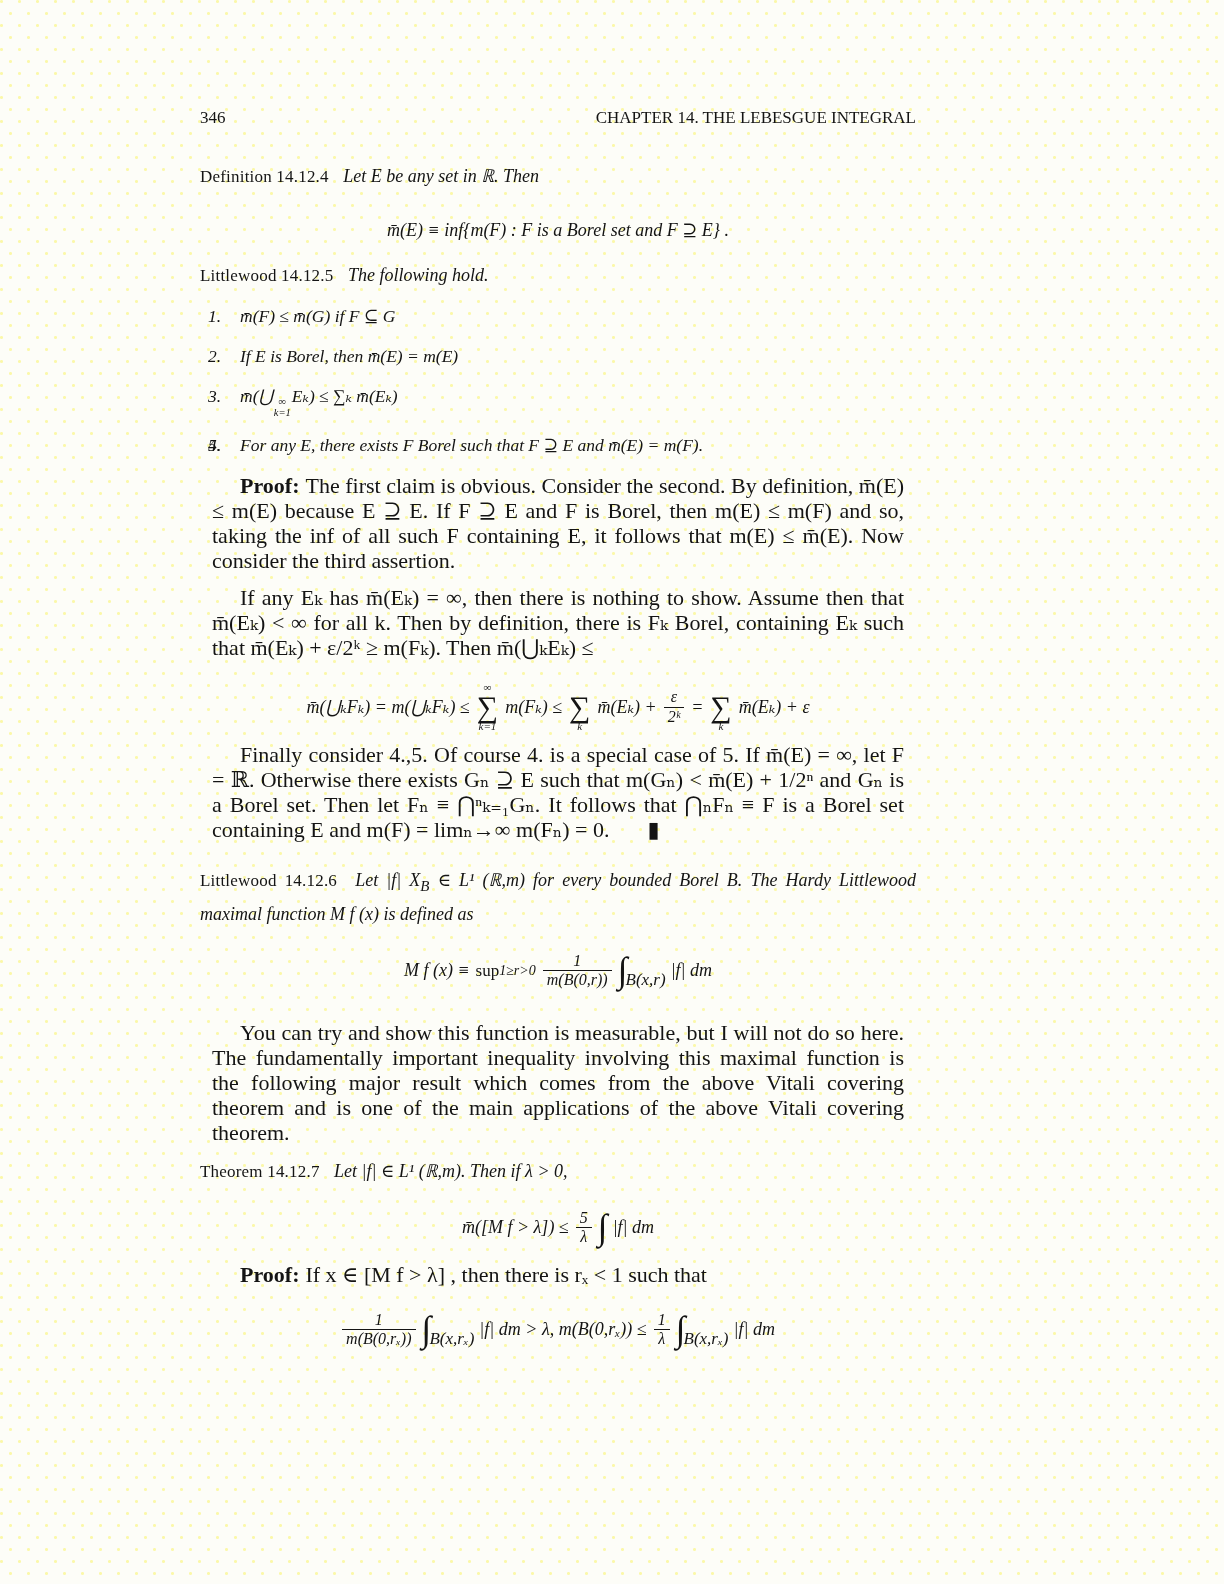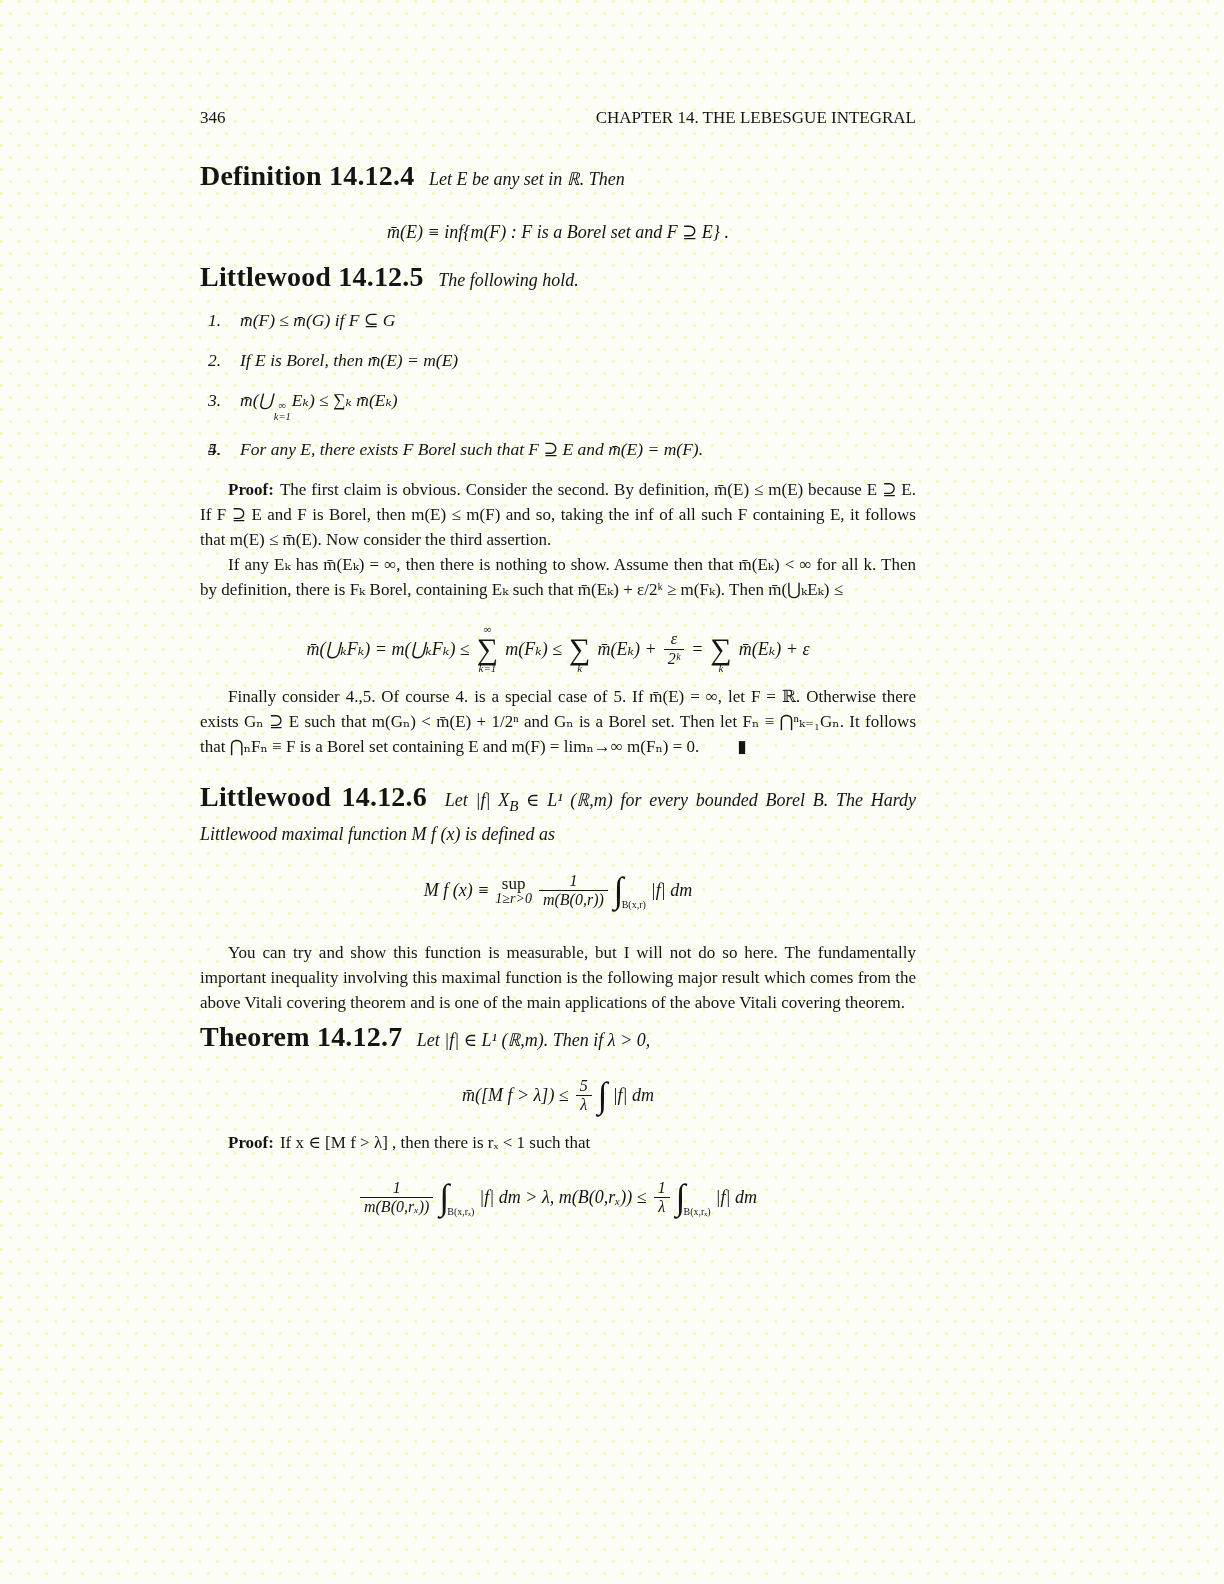--- a/index.html
+++ b/index.html
@@ -10,54 +10,54 @@
       radial-gradient(circle at 1.5px 1.5px, rgba(248,240,40,0.38) 1.1px, rgba(0,0,0,0) 1.9px),
       radial-gradient(circle at 1.5px 1.5px, rgba(248,240,40,0.38) 1.1px, rgba(0,0,0,0) 1.9px);
     background-size:18px 24px,18px 24px;
     background-position:0 0,9px 12px;
     font-family:"Liberation Serif","DejaVu Serif",serif;
     color:#141414;
   }
   .content{position:absolute;left:200px;top:0;width:716px;}
   .pagehead{margin-top:108px;display:flex;justify-content:space-between;font-size:17px;line-height:20px;}
   .hpara{margin:0;line-height:28px;font-size:18px;text-align:justify;}
-  .hlabel{font-weight:bold;font-size:28px;margin-right:10px;font-style:normal;letter-spacing:0.2px;}
+  .hlabel{font-weight:normal;font-size:17px;margin-right:10px;font-style:normal;letter-spacing:0.2px;}
   .hintro{font-style:italic;}
   .d4{margin-top:34px;}
   .p5{margin-top:18px;}
   .d6{margin-top:24px;}
   .t7{margin-top:8px;}
   .eq{display:flex;justify-content:center;align-items:center;font-size:18px;}
   .eq1{margin-top:26px;height:26px;}
   .eq2{margin-top:18px;height:58px;}
   .eq3{margin-top:12px;height:62px;}
   .eq4{margin-top:14px;height:56px;}
   .eq5{margin-top:14px;height:58px;}
   .mi{font-style:italic;margin:0 3px;}
   .plist{margin-top:14px;}
   .pitem{position:relative;padding-left:40px;line-height:25px;margin-bottom:15px;font-style:italic;font-size:17.5px;}
   .pnum{position:absolute;left:8px;}
   .ustack{display:inline-flex;flex-direction:column;align-items:center;font-size:10.5px;line-height:1.05;vertical-align:-3px;margin:0 1px;}
-  .para{margin:0;font-size:17px;line-height:25px;text-align:justify;}
+  .para{margin:12px;font-size:22px;line-height:25px;text-align:justify;}
   .indent{text-indent:28px;}
   .blabel{font-weight:bold;margin-right:6px;}
   .mt12{margin-top:12px;}
   .mt8{margin-top:8px;}
   .mt6{margin-top:6px;}
   .mt18{margin-top:18px;}
   .msum{display:inline-flex;flex-direction:column;align-items:center;line-height:1;margin:0 4px;}
   .msum .lim{font-size:11px;font-style:italic;min-height:11px;}
   .msum .sig{font-size:30px;line-height:0.95;}
   .mfrac{display:inline-block;text-align:center;vertical-align:middle;margin:0 4px;line-height:1.15;font-style:italic;font-size:16px;}
   .mfrac .num{display:block;padding:0 4px;}
   .mfrac .den{display:block;border-top:1.2px solid #141414;padding:0 4px;}
   .mint{display:inline-flex;align-items:flex-end;margin:0 2px;}
   .mint .isym{font-size:36px;line-height:0.9;font-style:normal;}
-  .mint .isub{font-size:10px;margin-bottom:-3px;margin-left:-2px;}
-  .msup{display:inline-flex;flex-direction:column;align-items:center;line-height:1;margin:0 3px;text-align:right;}
+  .mint .isub{font-size:17px;font-style:italic;margin-bottom:-3px;margin-left:-2px;}
+  .msup{display:inline-flex;flex-direction:row;align-items:center;line-height:1;margin:0 3px;text-align:right;}
   .msup .word{font-size:17px;font-style:normal;}
   .msup .lim{font-size:14px;font-style:italic;}
   .qed{display:inline-block;margin-left:10px;font-style:normal;}
 </style>
 </head>
 <body>
 
 <div class="content">
 
   <div class="pagehead">

